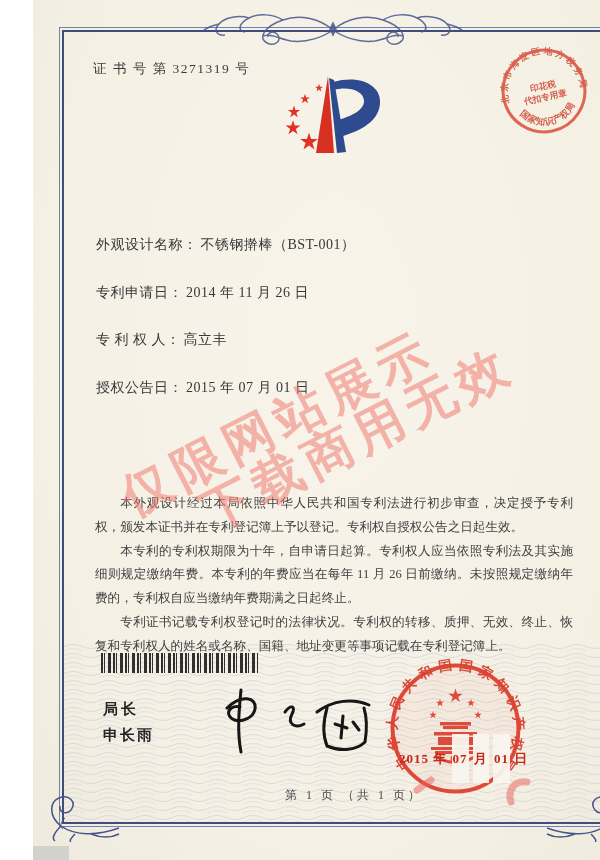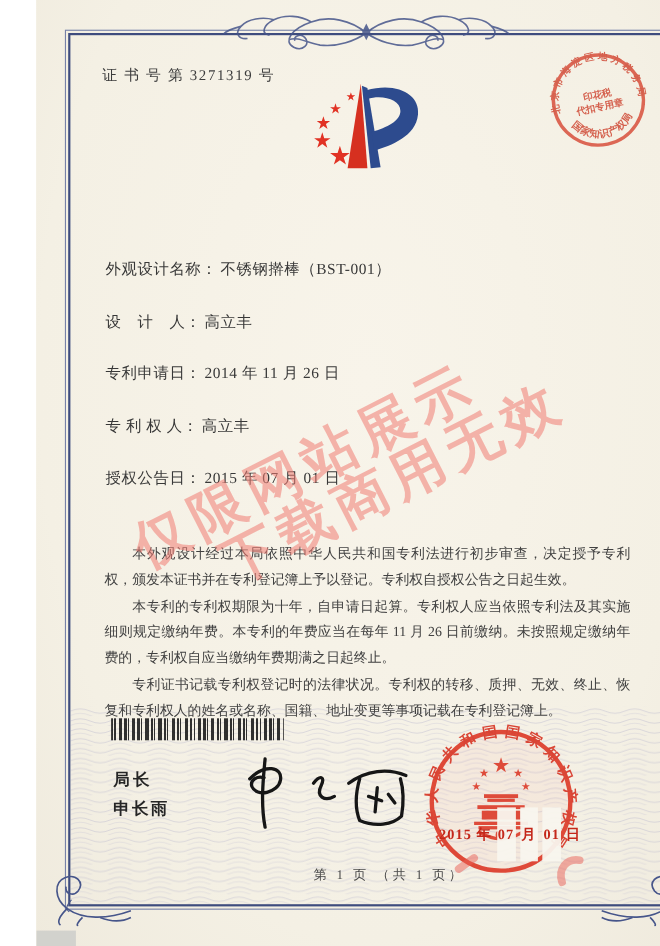--- a/index.html
+++ b/index.html
@@ -137,23 +137,20 @@
       <use href="#star" transform="translate(30,68) scale(9.4)"></use>
     </g>
   </svg>
 
 
   <div class="fields">
     <div class="field-row">
       <span class="f-label">外观设计名称：</span><span class="f-value">不锈钢擀棒（BST-001）</span>
     </div>
     <div class="field-row">
-      <span class="f-label">设　计　人：</span><span class="f-value">高立丰</span>
-    </div>
-    <div class="field-row">
       <span class="f-label">专利申请日：</span><span class="f-value">2014 年 11 月 26 日</span>
     </div>
     <div class="field-row">
       <span class="f-label">专 利 权 人：</span><span class="f-value">高立丰</span>
     </div>
     <div class="field-row">
       <span class="f-label">授权公告日：</span><span class="f-value">2015 年 07 月 01 日</span>
     </div>
   </div>
 

